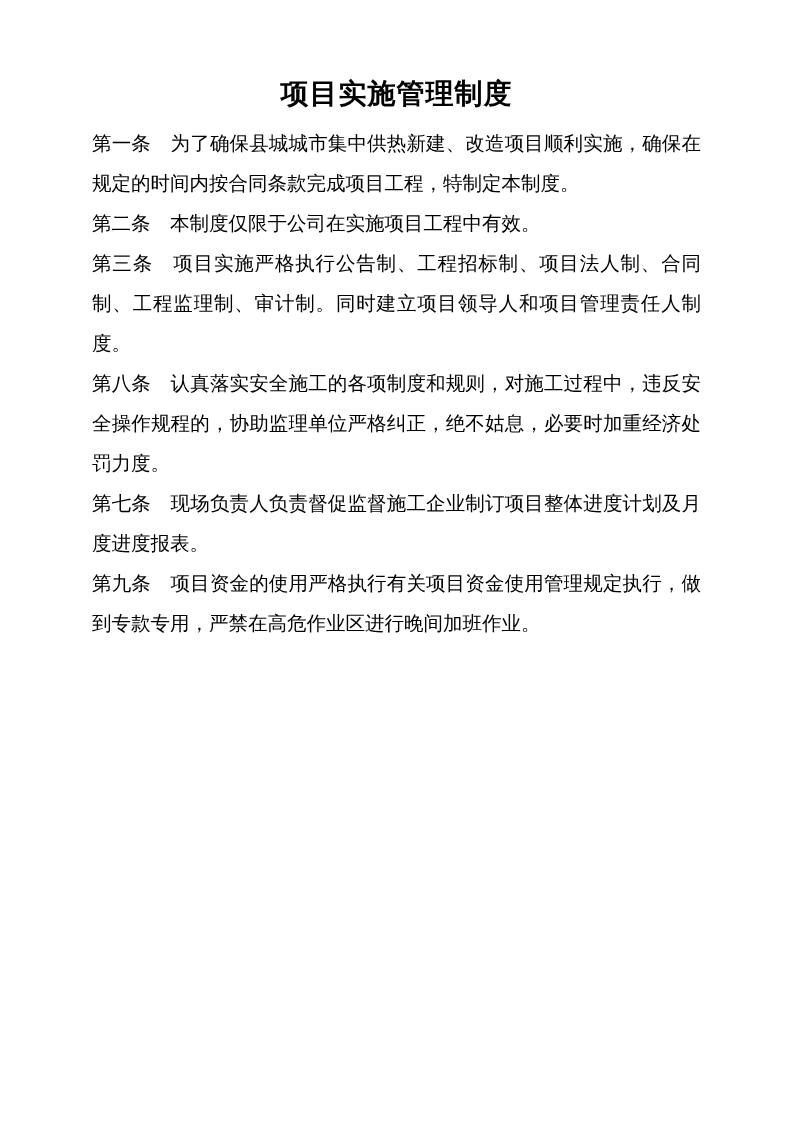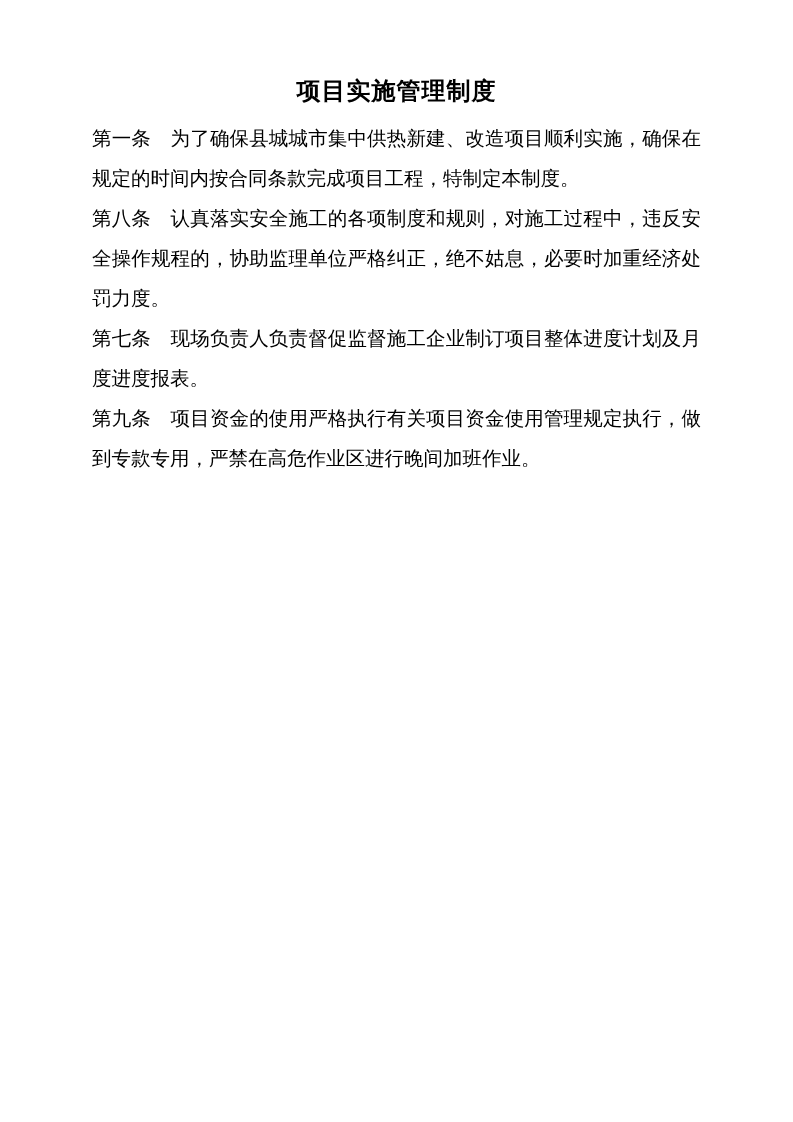--- a/index.html
+++ b/index.html
@@ -17,21 +17,21 @@
   .page {
     width: 793px;
     height: 1122px;
     box-sizing: border-box;
     padding: 62px 92px 40px 92px;
     position: relative;
   }
   .doc-title {
     text-align: center;
     font-family: "DejaVu Sans", "Liberation Sans", sans-serif;
-    font-size: 24px;
+    font-size: 28px;
     font-weight: bold;
     letter-spacing: 1px;
     margin: 14px 0 12px 0;
     line-height: 1.3;
   }
   .body-text {
     font-size: 19.5px;
     line-height: 40px;
     text-align: justify;
     text-justify: inter-ideograph;
@@ -47,18 +47,20 @@
 </style>
 </head>
 <body>
 
 <div class="page">
 
   <h1 class="doc-title">项目实施管理制度</h1>
 
   <div class="body-text">
     <p class="para">第一条　为了确保县城城市集中供热新建、改造项目顺利实施，确保在规定的时间内按合同条款完成项目工程，特制定本制度。</p>
+    <p class="para">第二条　本制度仅限于公司在实施项目工程中有效。</p>
+    <p class="para">第三条　项目实施严格执行公告制、工程招标制、项目法人制、合同制、工程监理制、审计制。同时建立项目领导人和项目管理责任人制度。</p>
     <p class="para">第八条　认真落实安全施工的各项制度和规则，对施工过程中，违反安全操作规程的，协助监理单位严格纠正，绝不姑息，必要时加重经济处罚力度。</p>
     <p class="para">第七条　现场负责人负责督促监督施工企业制订项目整体进度计划及月度进度报表。</p>
     <p class="para">第九条　项目资金的使用严格执行有关项目资金使用管理规定执行，做到专款专用，严禁在高危作业区进行晚间加班作业。</p>
   </div>
 
 </div>
 
 </body></html>

